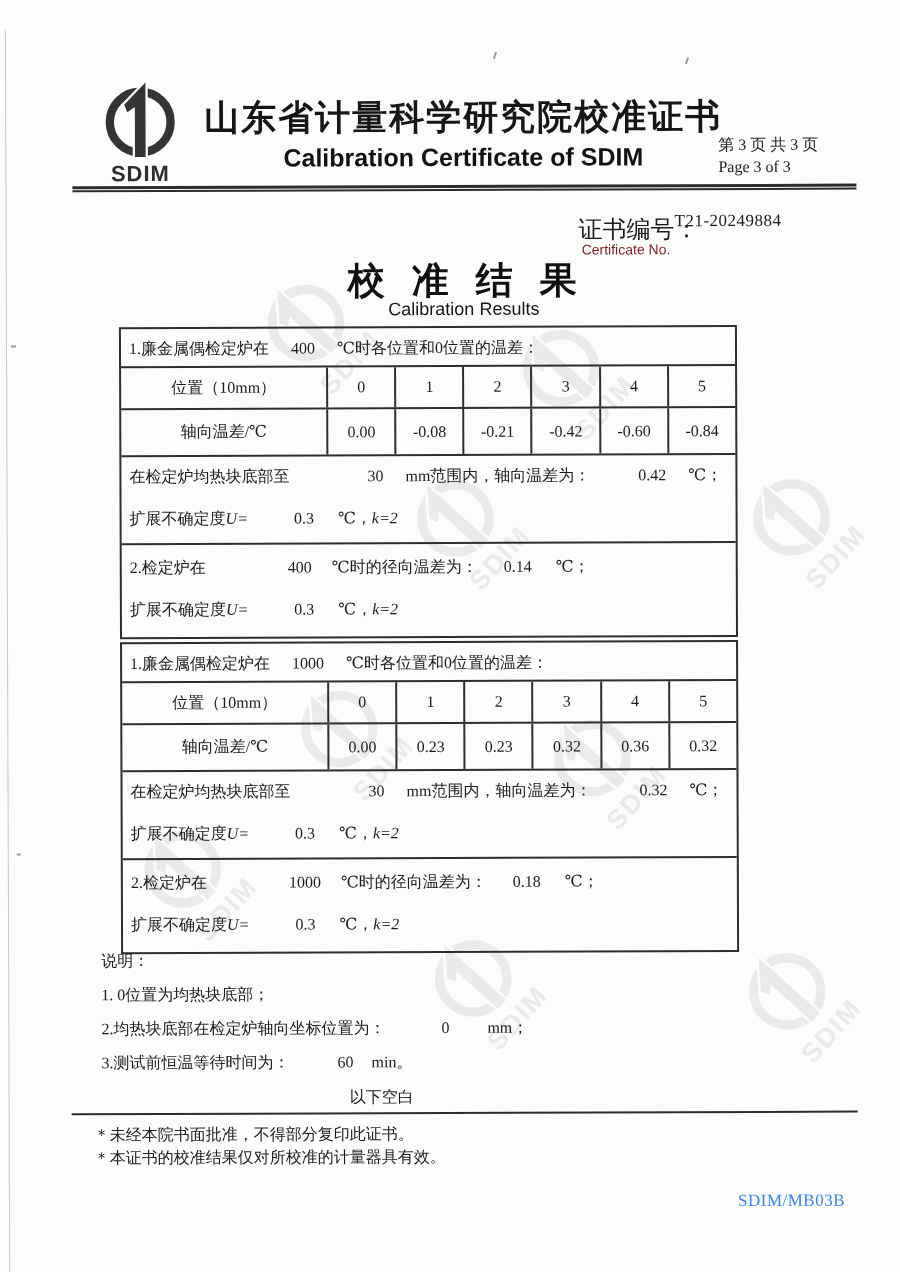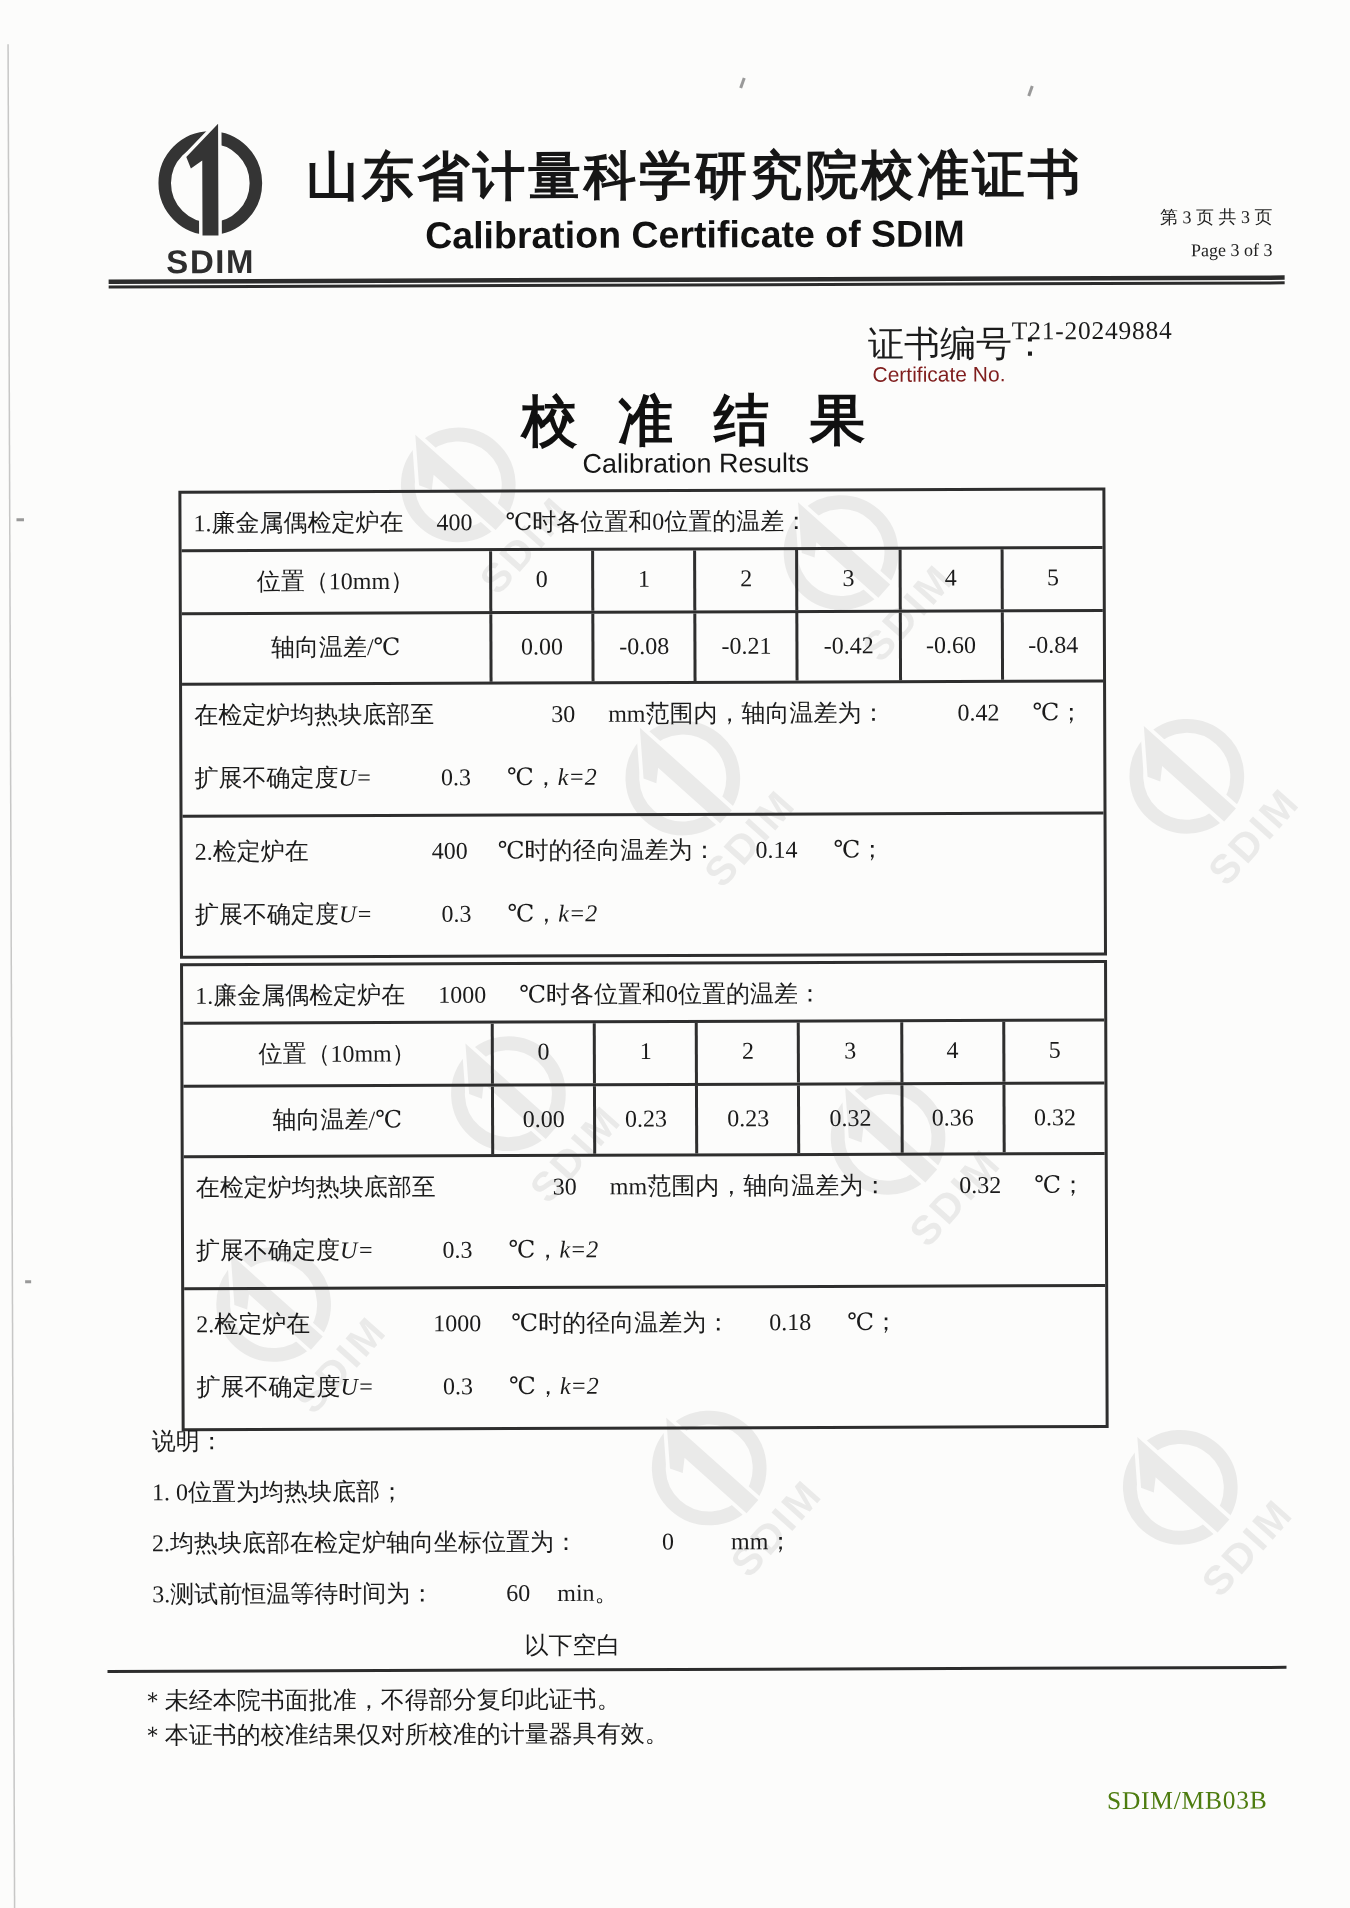--- a/index.html
+++ b/index.html
@@ -20,21 +20,21 @@
   .wm { position:absolute; width:150px; opacity:.12; transform:rotate(-48deg); text-align:center; color:#6e6e6e; pointer-events:none; }
   .wm .wm-text { font-family:"Liberation Sans","DejaVu Sans",sans-serif; font-weight:bold; font-size:27px; letter-spacing:2px; color:#6e6e6e; margin-top:-2px; }
 
   
   .logo { position:absolute; left:94px; top:80px; width:96px; text-align:center; }
   .logo-text { font-family:"Liberation Sans","DejaVu Sans",sans-serif; font-weight:bold; font-size:22px; letter-spacing:1px; color:#2e2e2e; margin-top:-3px; }
   .title-zh { position:absolute; left:200px; top:94px; width:530px; text-align:center;
               font-weight:bold; font-size:35px; letter-spacing:2px; color:#161616; }
   .title-en { position:absolute; left:200px; top:143px; width:530px; text-align:center;
               font-family:"Liberation Sans","DejaVu Sans",sans-serif; font-weight:bold; font-size:25px; color:#111; }
-  .page-info { position:absolute; left:720px; top:135px; width:130px; text-align:right; font-size:12px; line-height:22px; color:#222; }
+  .page-info { position:absolute; left:720px; top:135px; width:130px; text-align:left; font-size:16px; line-height:22px; color:#222; }
   .header-rule { position:absolute; left:74px; top:185px; width:784px; height:6px;
                  border-top:3px solid #2c2c2c; border-bottom:2px solid #2c2c2c; }
 
   
   .cert-label { position:absolute; left:580px; top:214px; font-size:24px; }
   .cert-value { position:absolute; left:676px; top:212px; font-size:17px; letter-spacing:.5px; }
   .cert-sub   { position:absolute; left:583px; top:242px; font-family:Liberation Sans, sans-serif; font-size:14px; color:#7f1d1d; }
 
   
   .sec-zh { position:absolute; left:110px; top:256px; width:710px; text-align:center; padding-left:24px;
@@ -68,21 +68,21 @@
   .notes { position:absolute; left:100px; top:950px; width:640px; font-size:16px; }
   .notes .nline { margin-top:13px; }
   .notes .nline.first { margin-top:0; }
   .n2a { margin-left:56px; } .n2b { margin-left:38px; }
   .n3a { margin-left:48px; } .n3b { margin-left:18px;text-align:center; }
   .blank-note { margin-top:14px; padding-left:248px; }
 
   
   .footer-rule { position:absolute; left:70px; top:1112px; width:786px; border-top:2.5px solid #2c2c2c; }
   .foot-notes { position:absolute; left:92px; top:1122px; font-size:16px; line-height:23px; }
-  .form-no { position:absolute; left:736px; top:1192px; font-size:17px; letter-spacing:.5px; color:#4d7c0f; }
+  .form-no { position:absolute; left:736px; top:1192px; font-size:17px; letter-spacing:.5px; color:#3b82f6; }
 </style>
 </head>
 <body>
 
 <svg width="0" height="0" style="position:absolute">
   <defs>
     <symbol id="sdim-mark" viewBox="0 0 100 104">
       <circle cx="50" cy="54" r="40" fill="none" stroke="currentColor" stroke-width="11"></circle>
       <path d="M57 2 L57 100 L43 100 L43 34 L33 41 L29 31 Z" fill="currentColor" stroke="#fcfcfb" stroke-width="6" paint-order="stroke"></path>
     </symbol>

